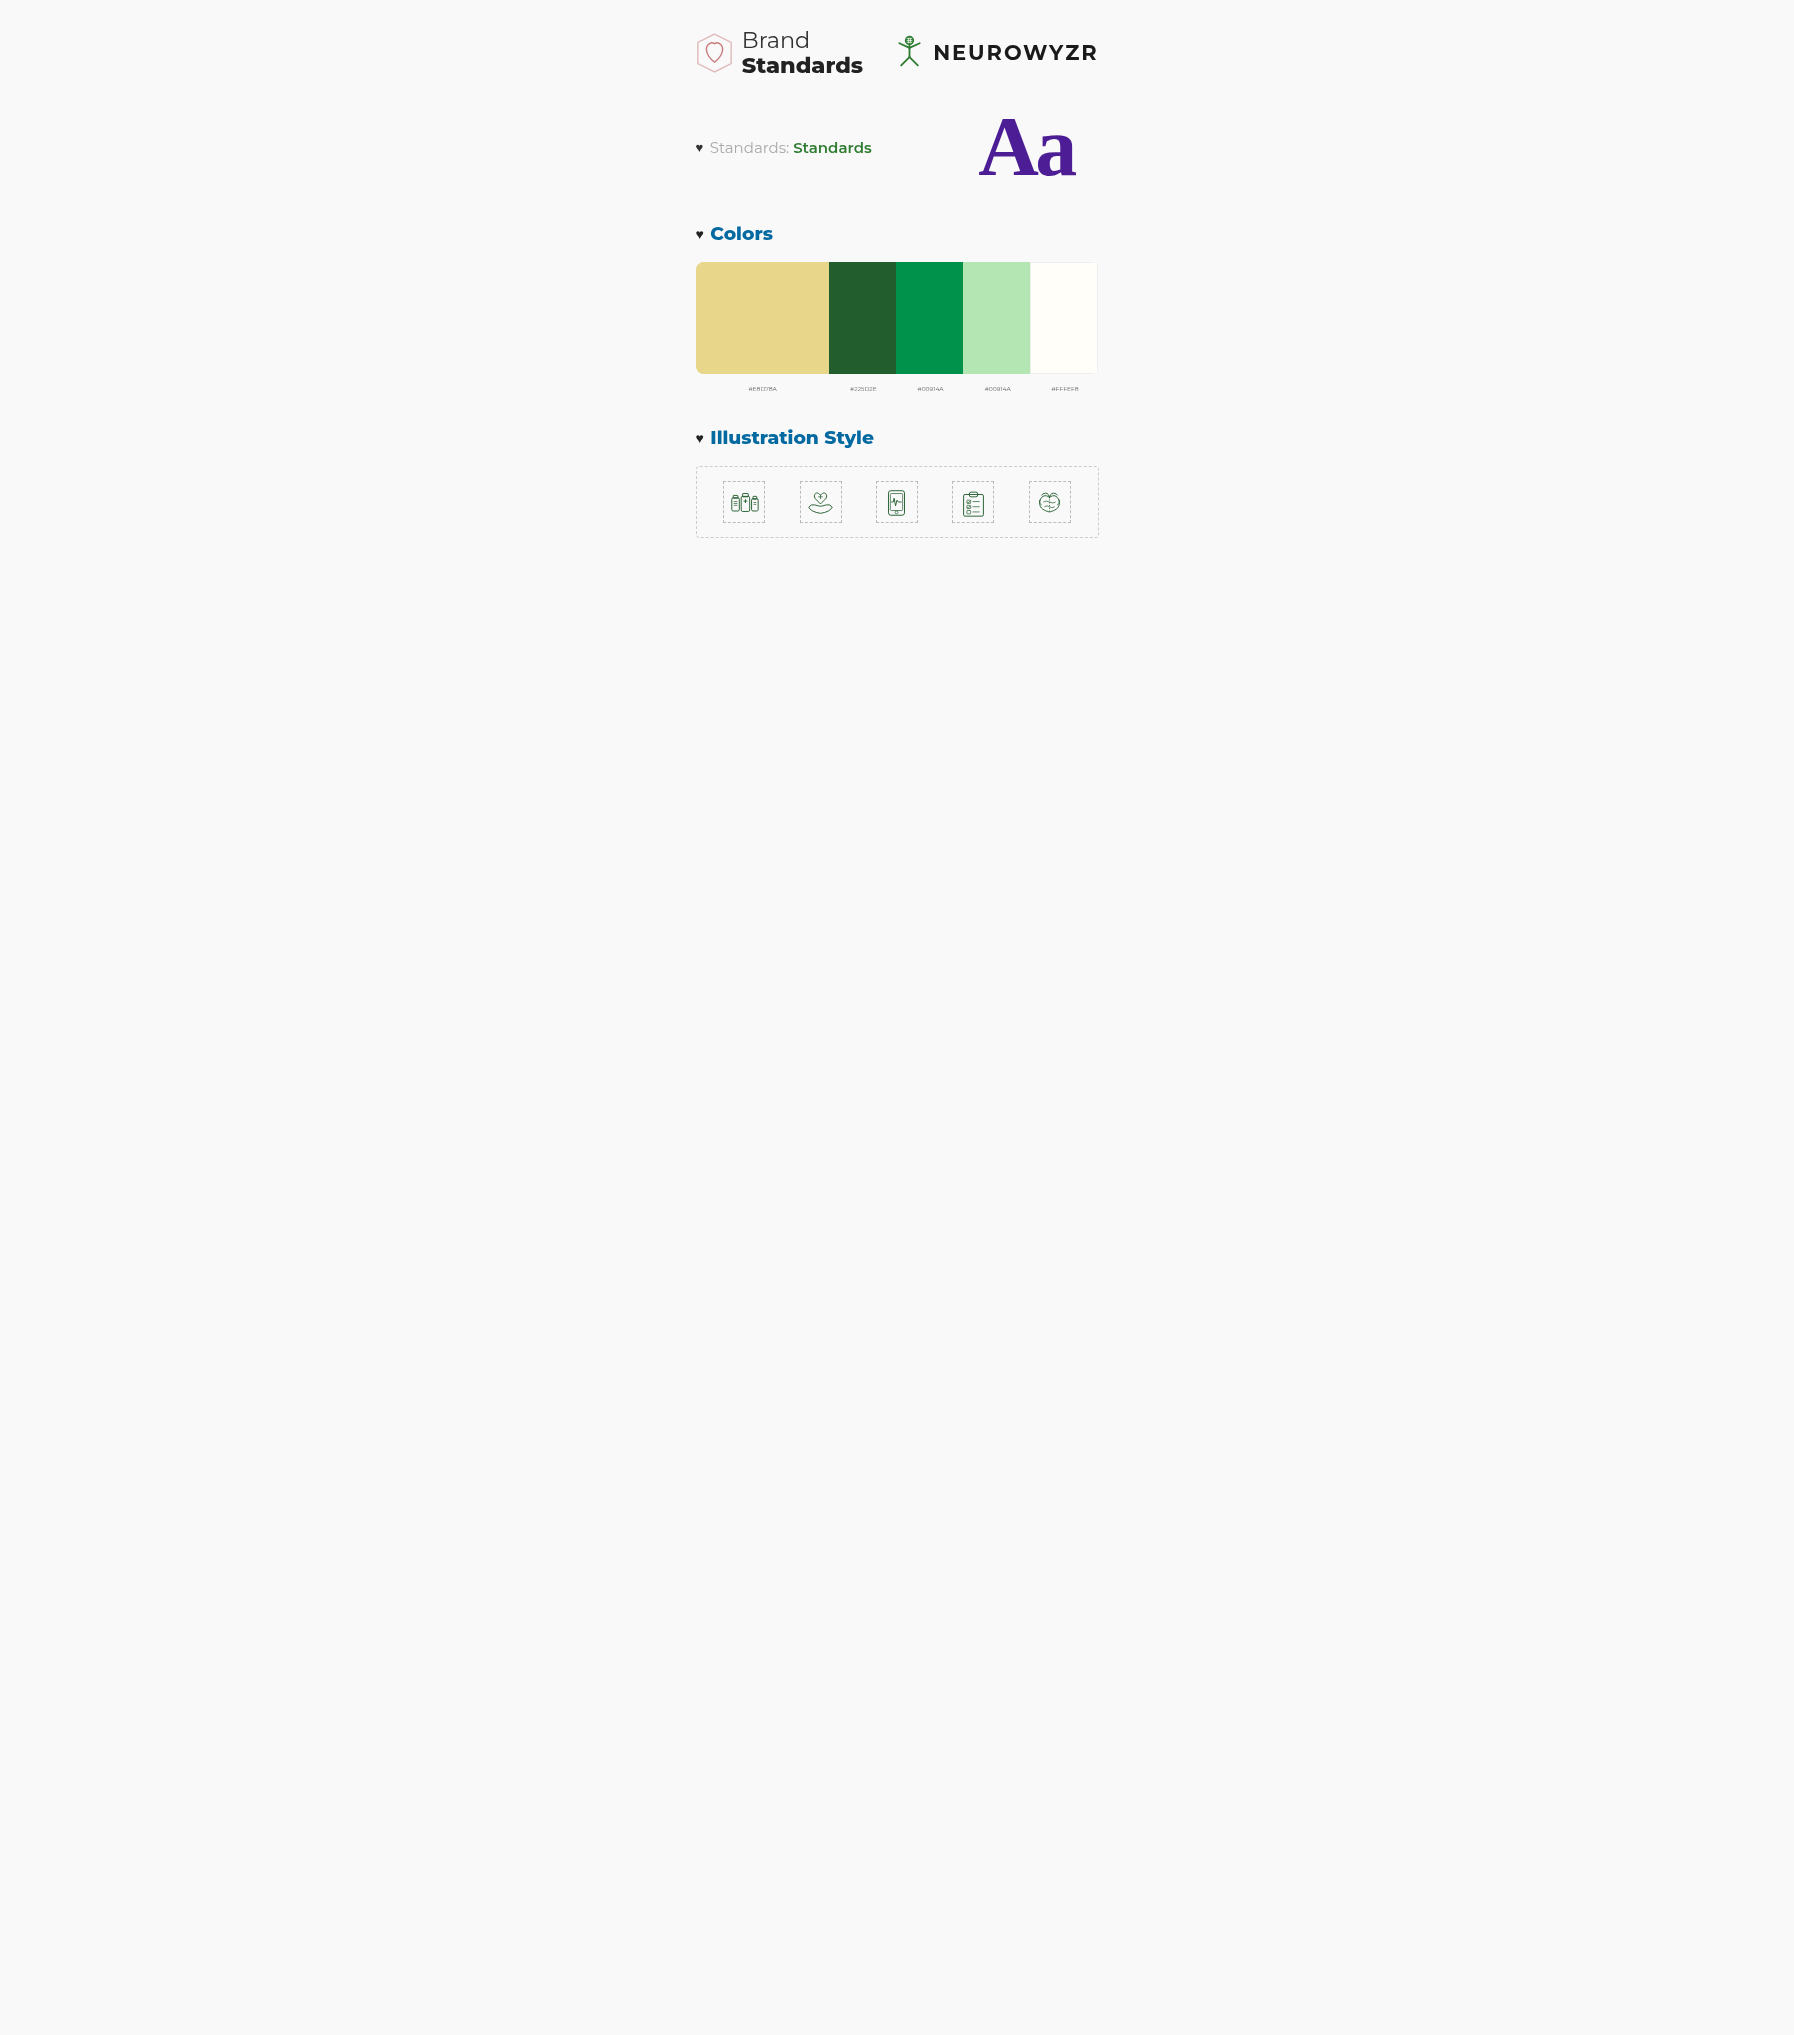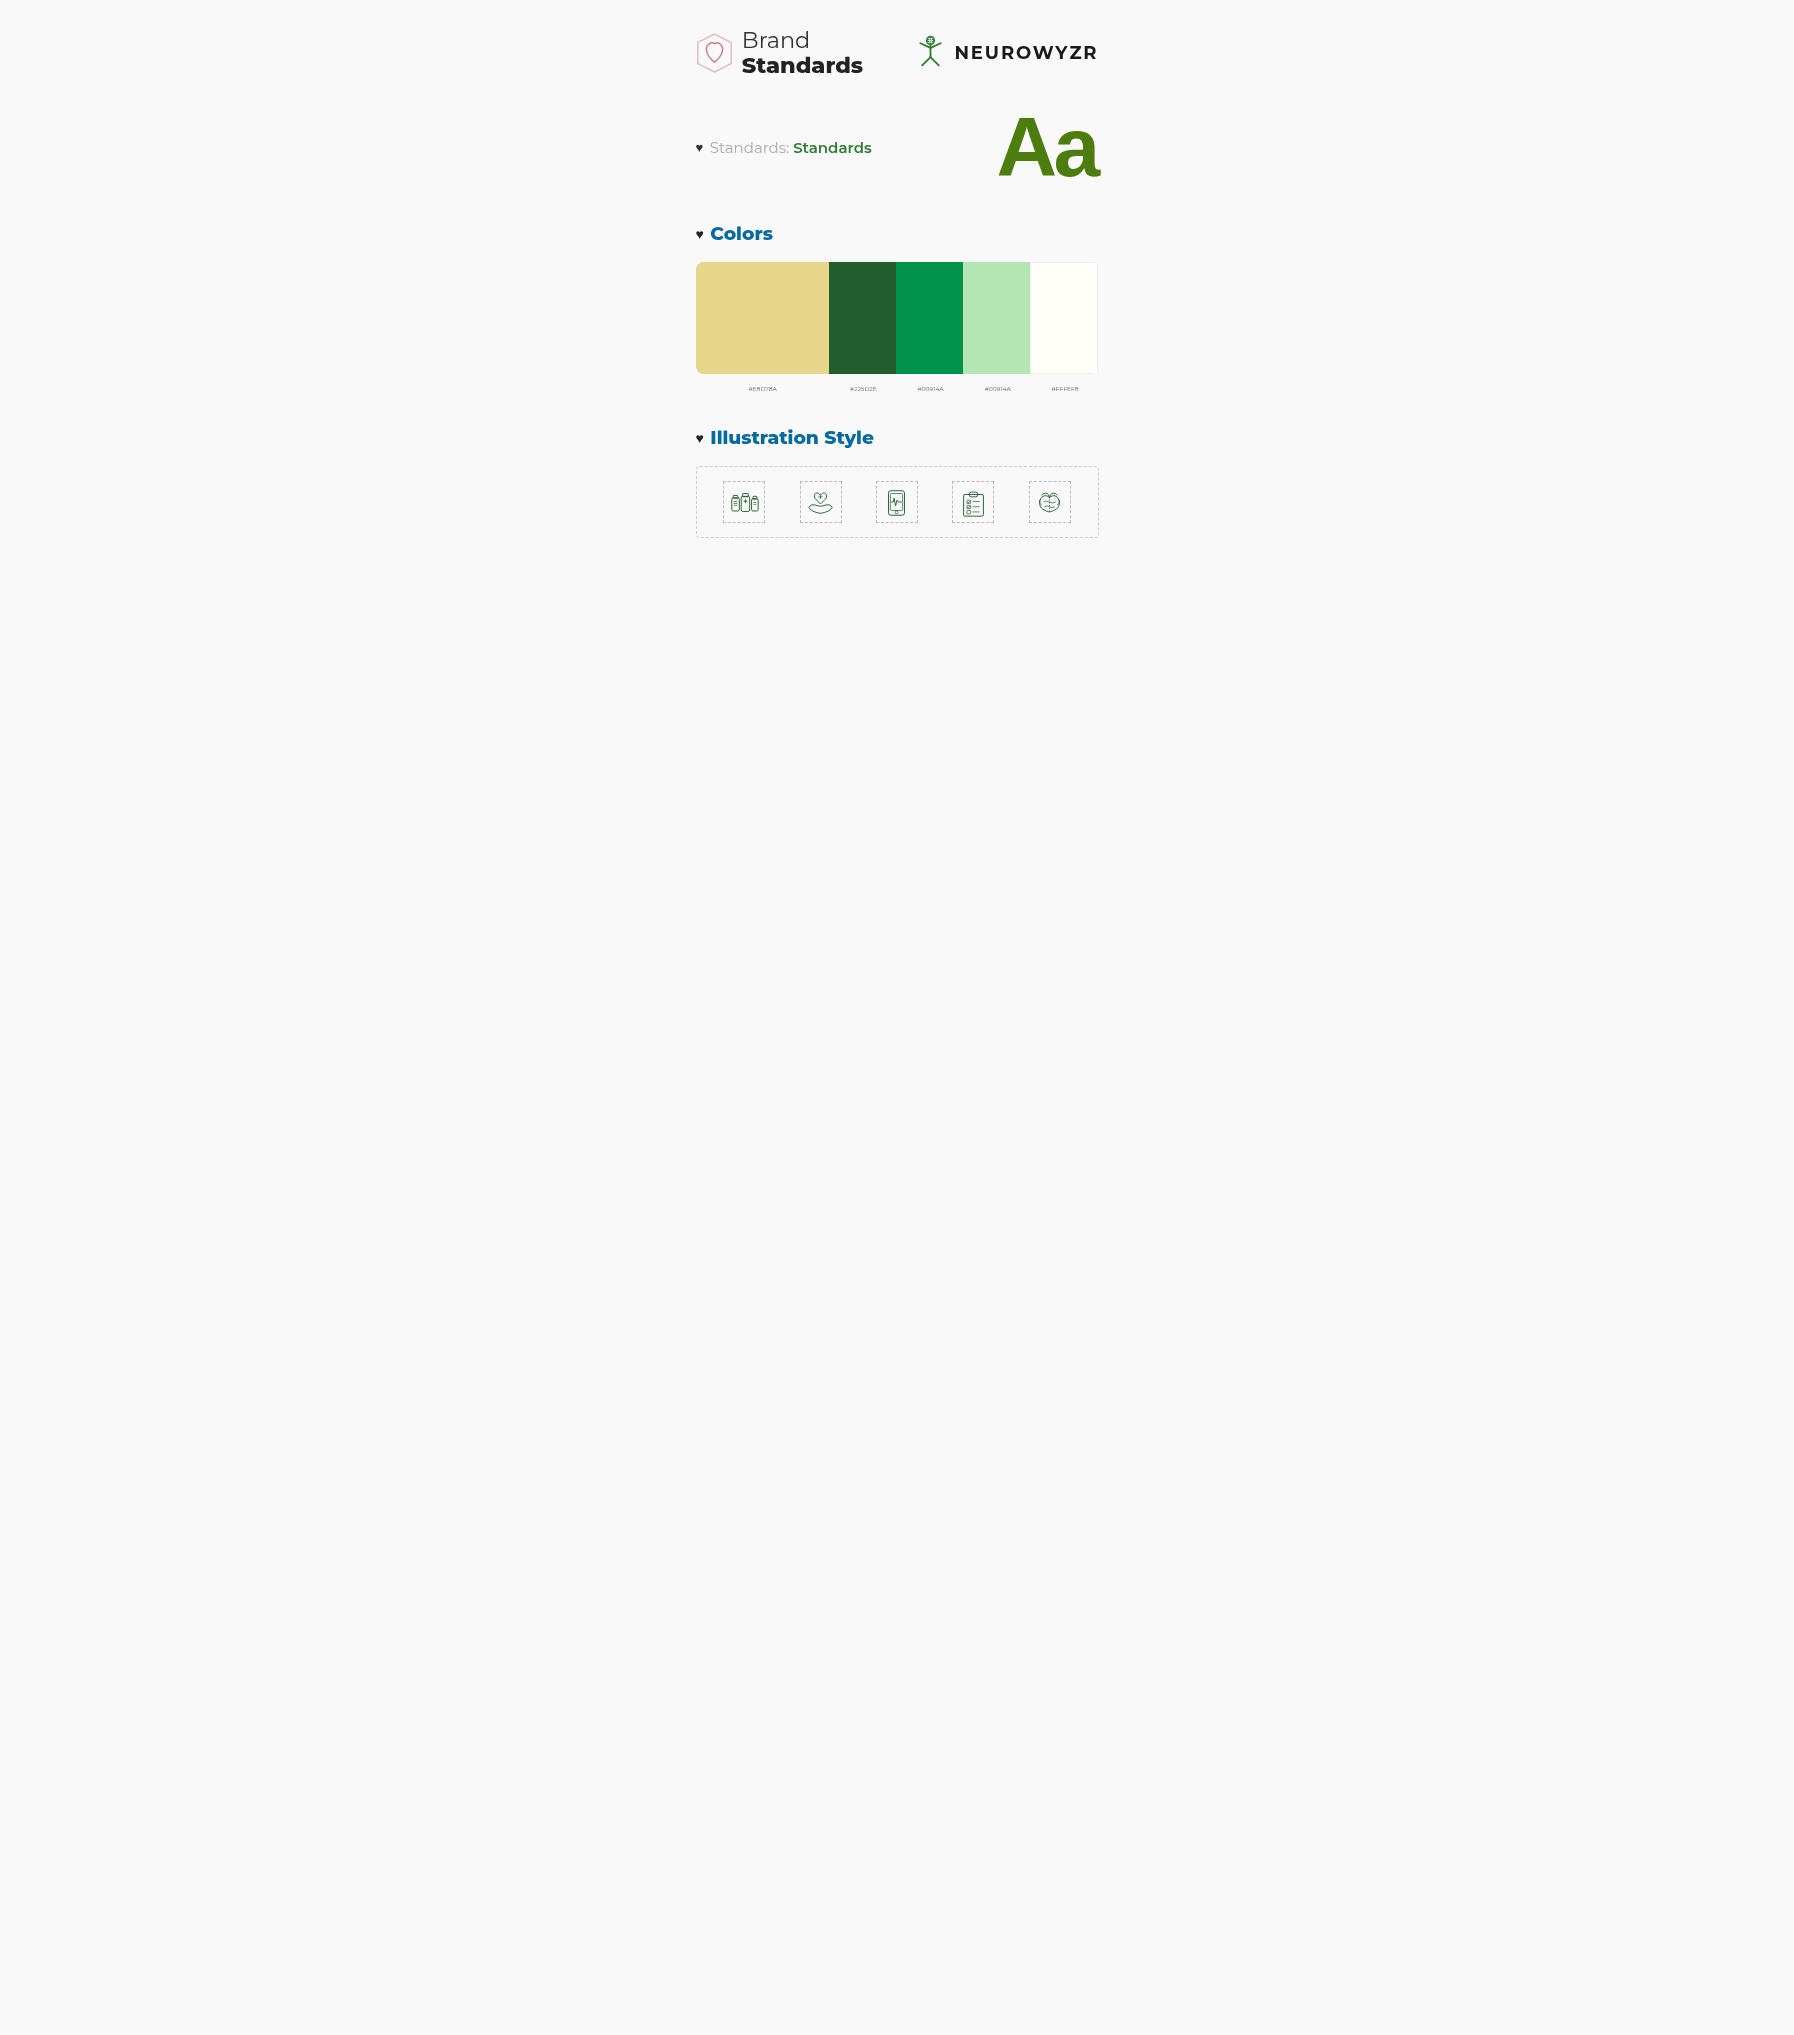--- a/index.html
+++ b/index.html
@@ -50,21 +50,21 @@
     .neurowyzr-logo {
       display: flex;
       align-items: center;
       gap: 5.6px;
     }
     .neurowyzr-figure {
       width: 37px;
       height: 37px;
     }
     .neurowyzr-wordmark {
-      font-size: 18px;
+      font-size: 21px;
       font-weight: 700;
       letter-spacing: 1.9px;
       color: #1a1a1a;
       text-transform: uppercase;
     }
 
     
     .typography-section {
       display: flex;
       align-items: center;
@@ -86,24 +86,24 @@
       color: #aaa;
       font-weight: 400;
     }
     .typography-text .font-name {
       color: #2e7d32;
       font-weight: 600;
     }
     .typography-aa {
       font-size: 84px;
       font-weight: 700;
-      color: #4d7c0f;
+      color: #4c1d95;
       line-height: 1;
-      margin-right: 2px;
-      font-family: Liberation Sans, sans-serif;
+      margin-right: 25px;
+      font-family: Liberation Serif, serif;
       letter-spacing: -3.7px;
     }
 
     
     .section-heading {
       display: flex;
       align-items: center;
       gap: 6.5px;
       margin-bottom: 17px;
     }

